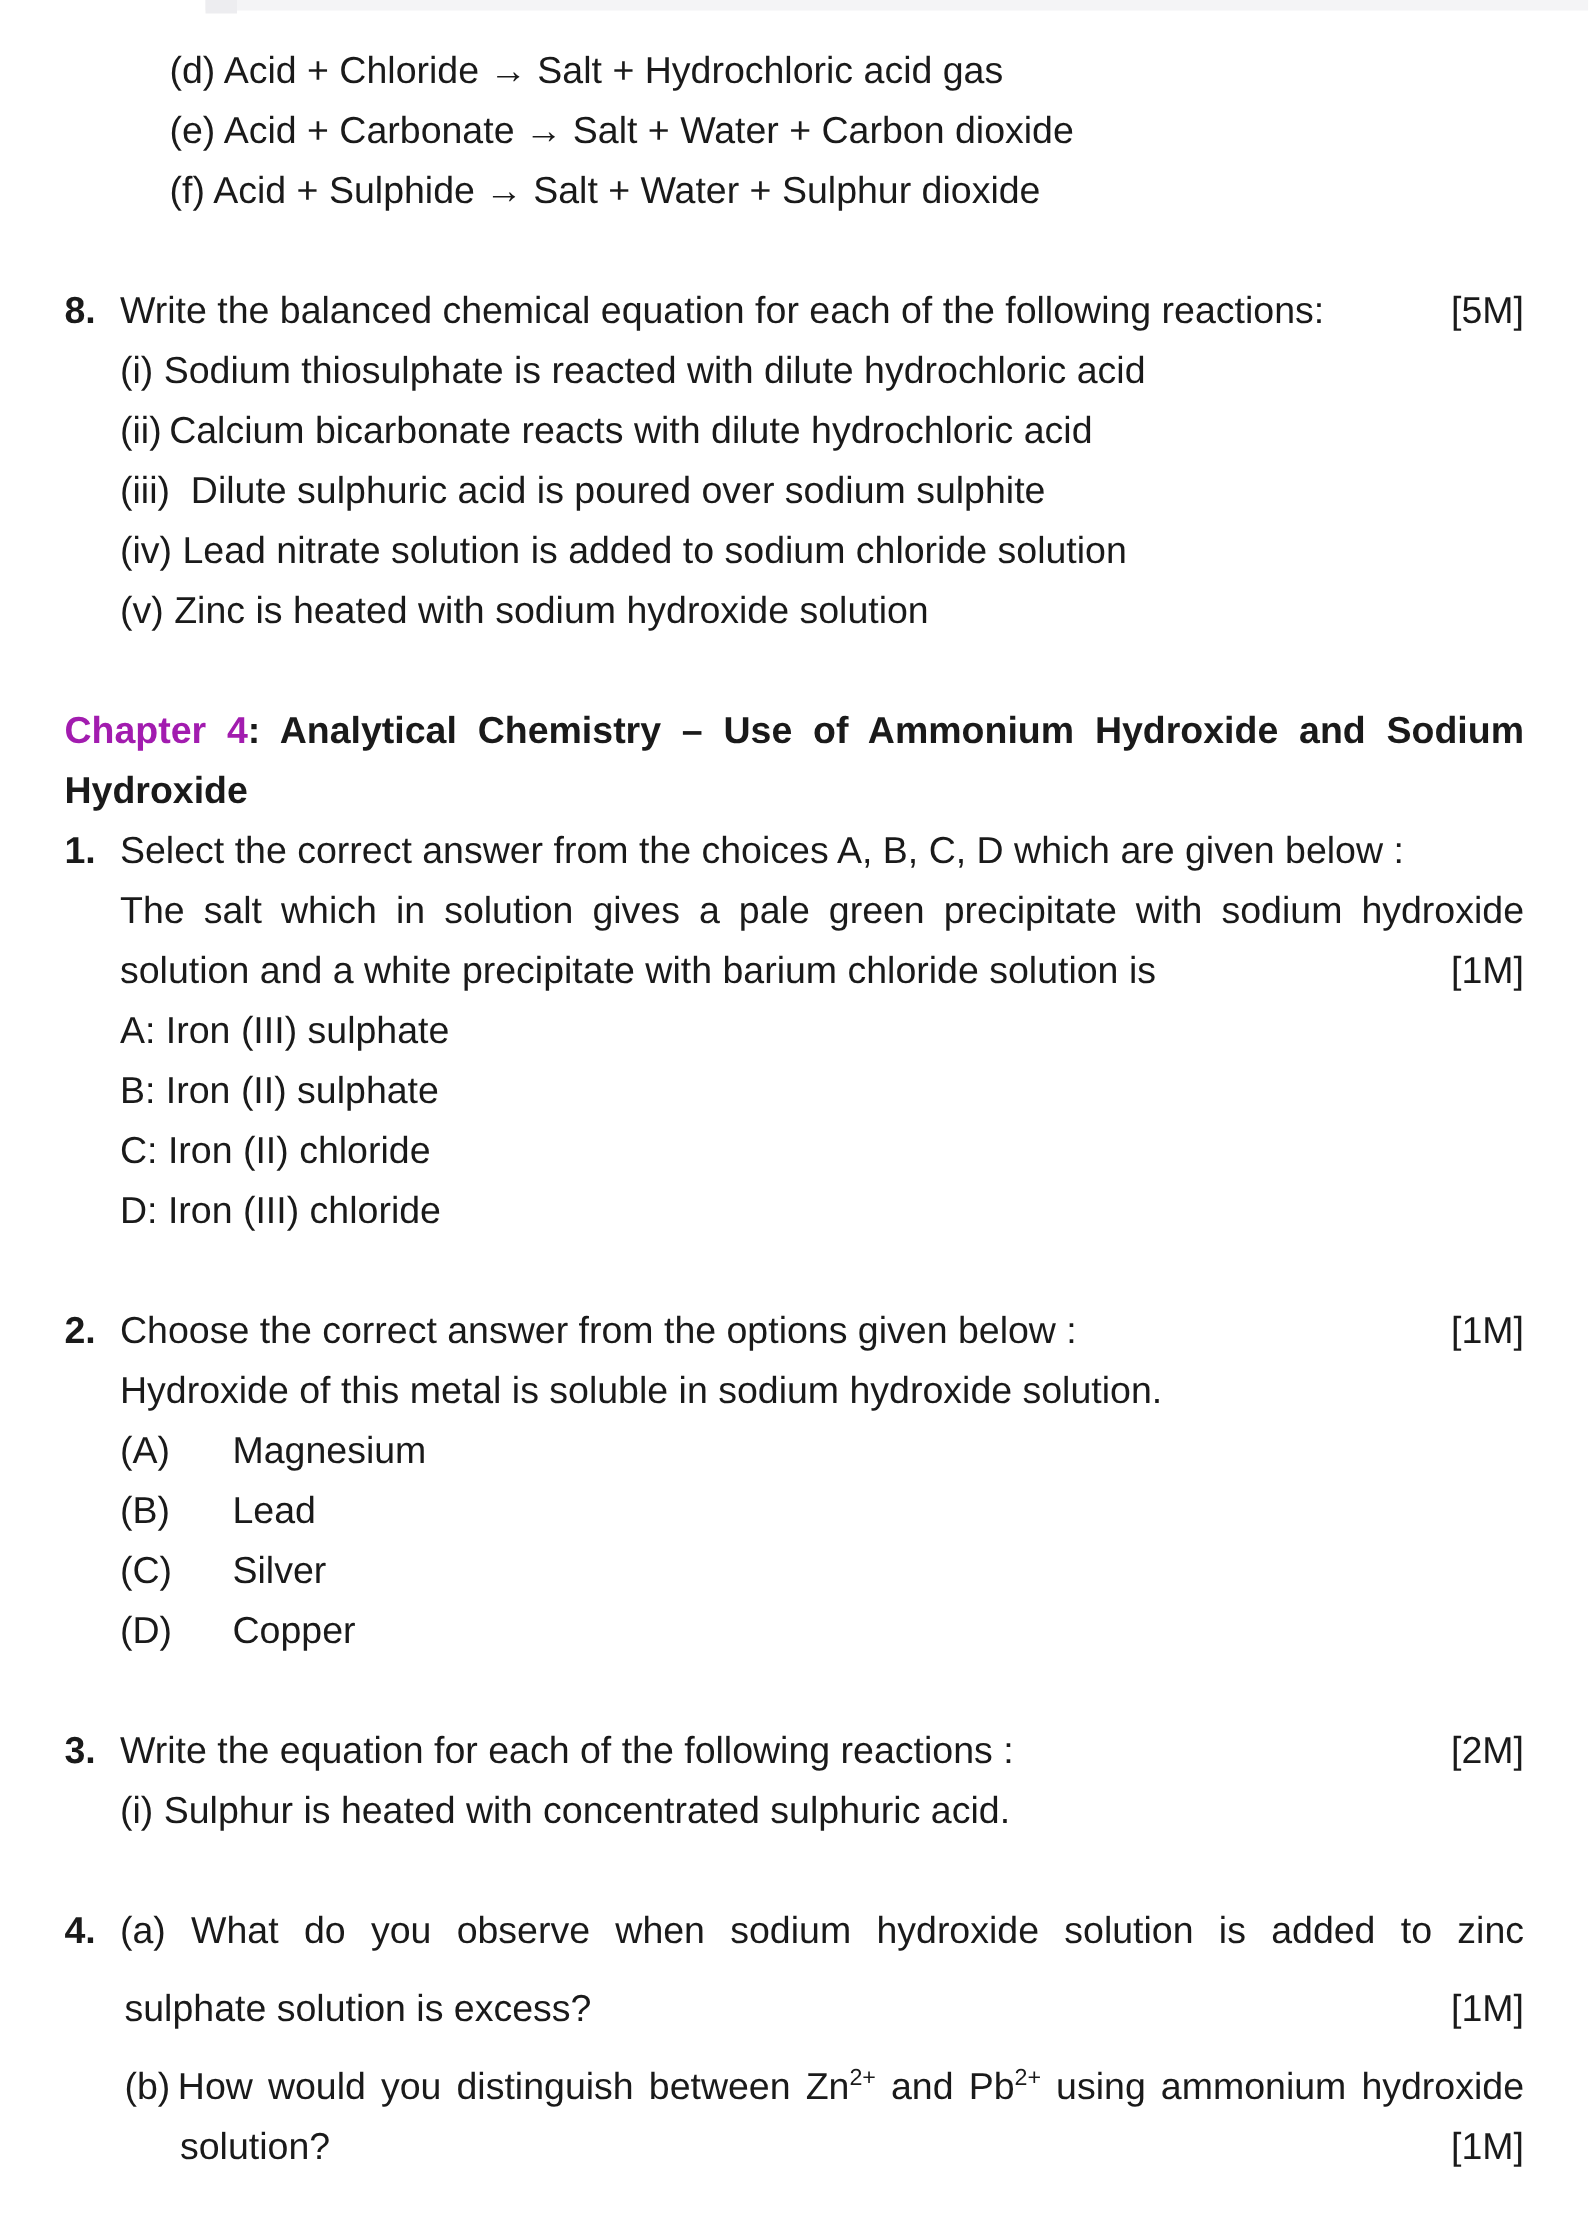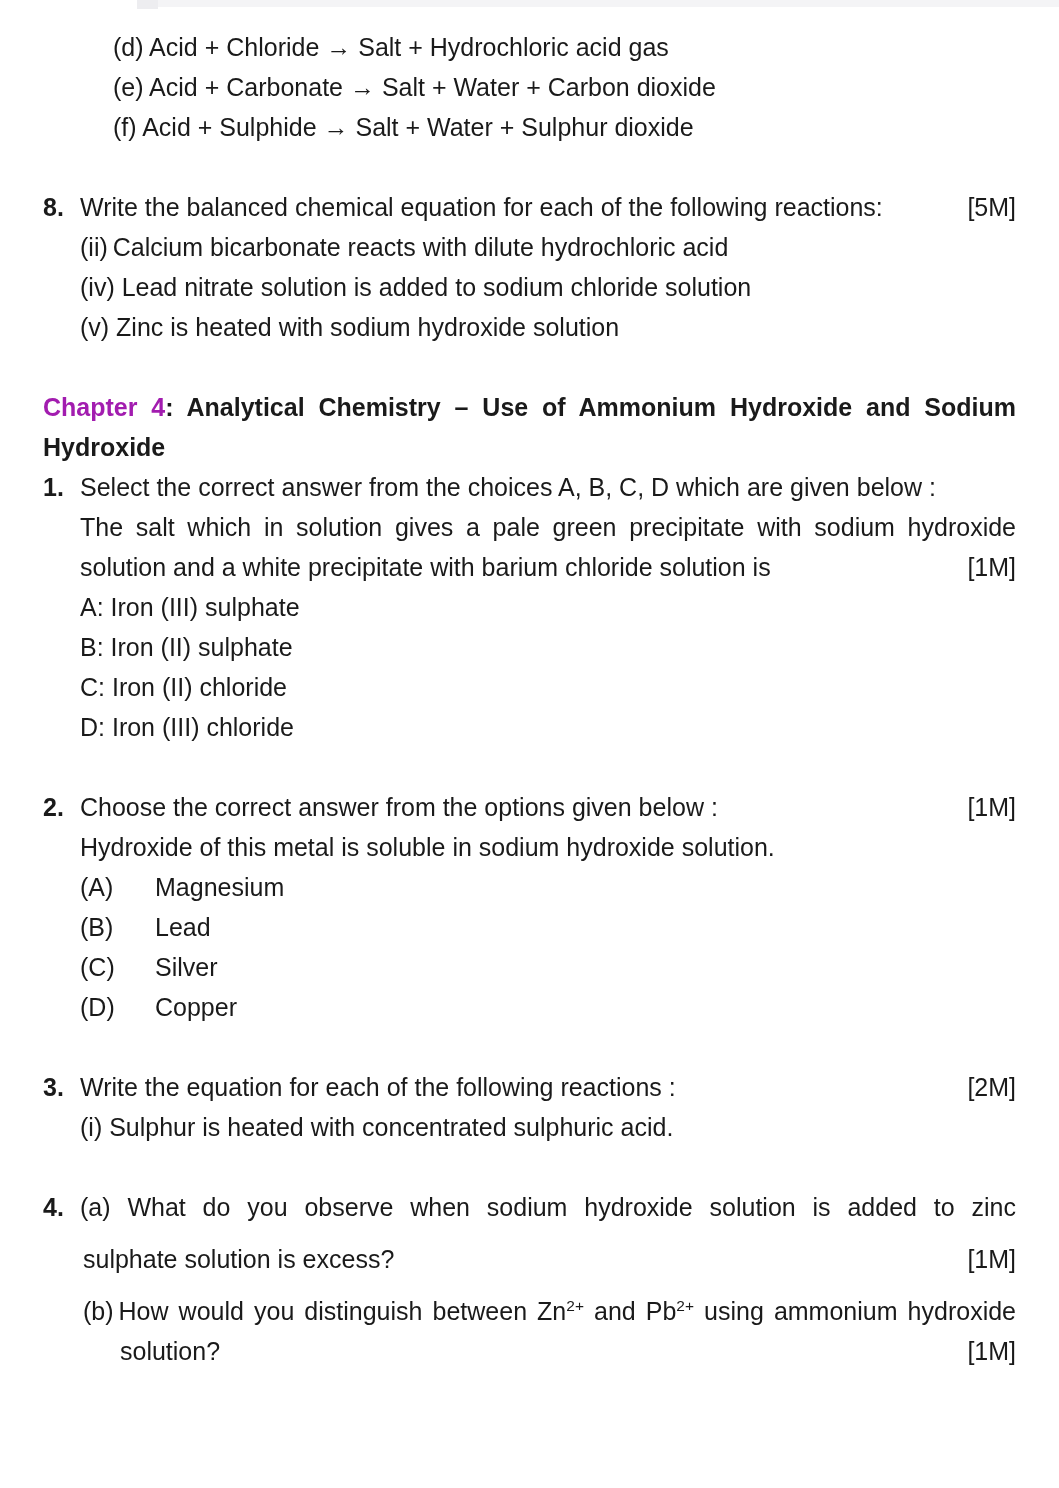--- a/index.html
+++ b/index.html
@@ -84,21 +84,27 @@
     </div>
   </section>
 
   <section class="block gap">
     <div class="line">
       <span class="num">8.</span>
       <span class="text-fill">Write the balanced chemical equation for each of the following reactions:</span>
       <span class="marks">[5M]</span>
     </div>
     <div class="line ind37">
+      <span>(i) Sodium thiosulphate is reacted with dilute hydrochloric acid</span>
+    </div>
+    <div class="line ind37">
       <span>(ii) Calcium bicarbonate reacts with dilute hydrochloric acid</span>
+    </div>
+    <div class="line ind37">
+      <span>(iii)&nbsp; Dilute sulphuric acid is poured over sodium sulphite</span>
     </div>
     <div class="line ind37">
       <span>(iv) Lead nitrate solution is added to sodium chloride solution</span>
     </div>
     <div class="line ind37">
       <span>(v) Zinc is heated with sodium hydroxide solution</span>
     </div>
   </section>
 
   <section class="block gap heading">

